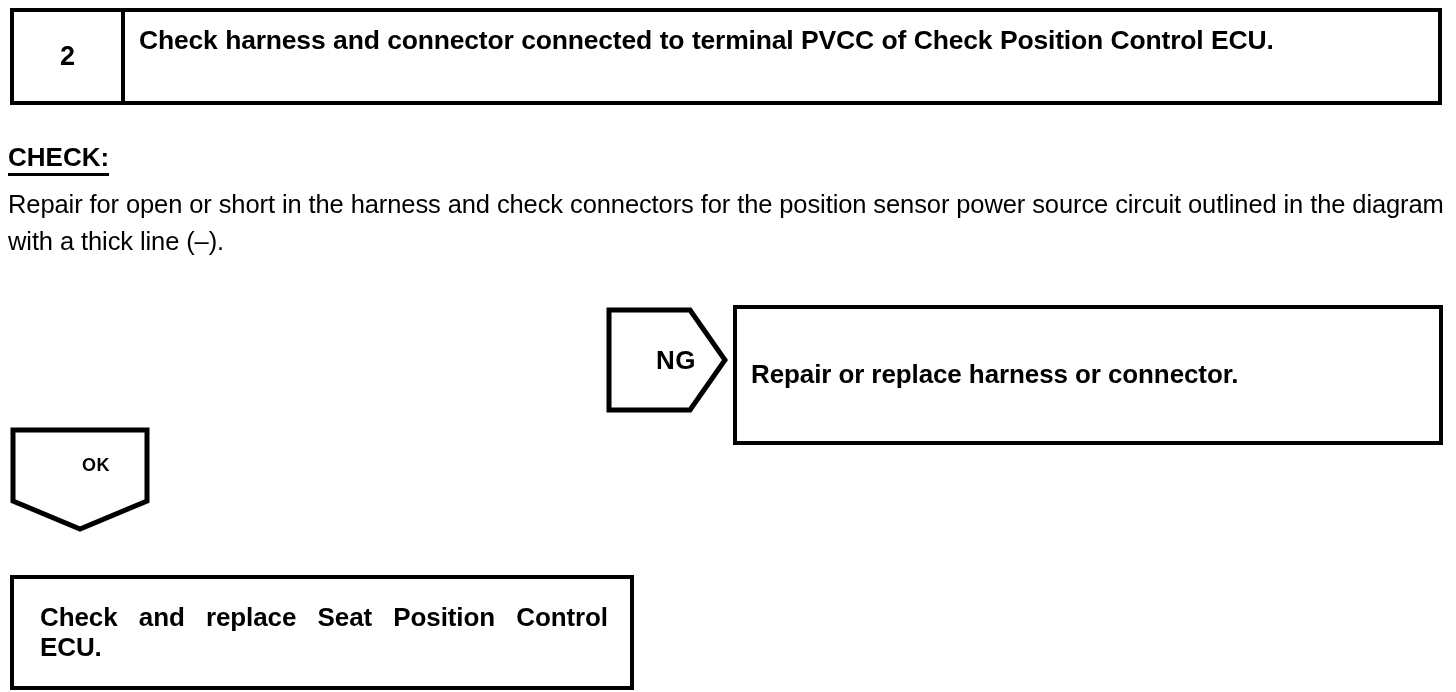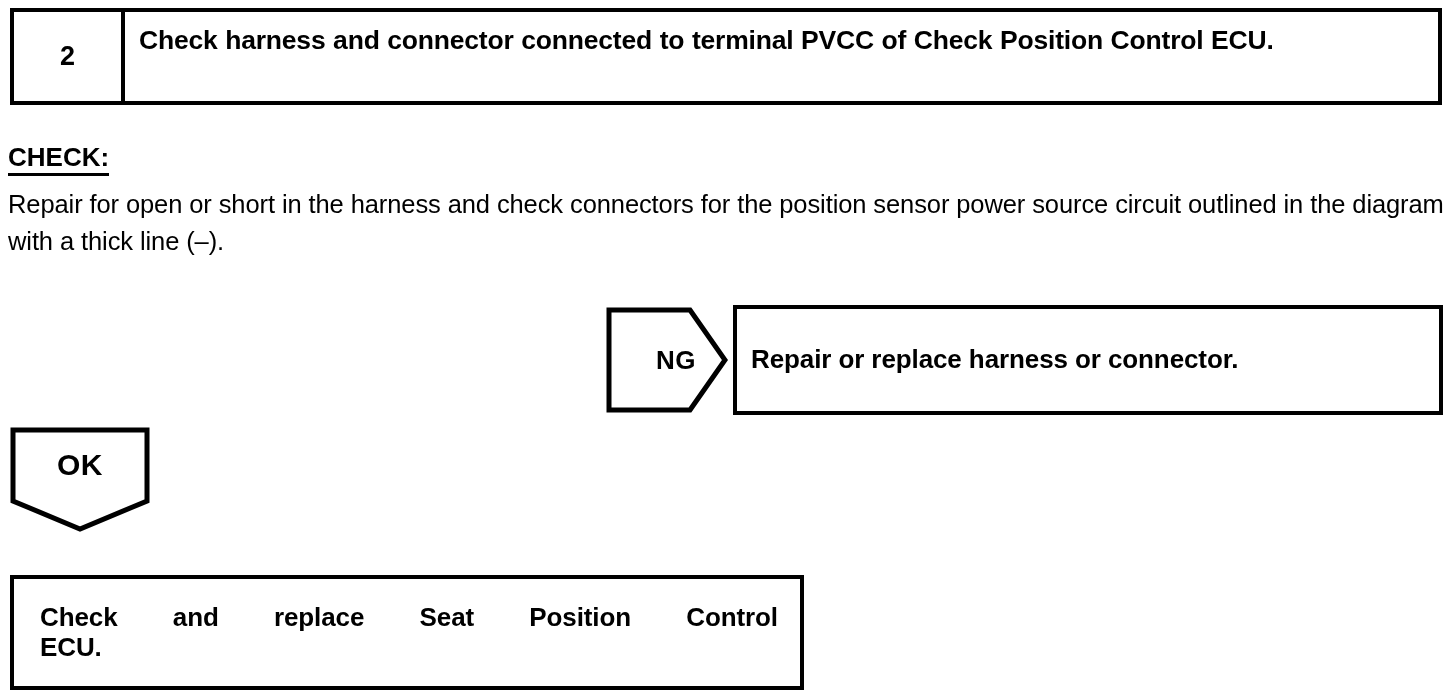--- a/index.html
+++ b/index.html
@@ -102,21 +102,21 @@
     letter-spacing: 0.5px;
     margin-left: 24px;
   }
 
   
   .repair-box {
     position: absolute;
     left: 733px;
     top: 305px;
     width: 710px;
-    height: 110px;
+    height: 140px;
     border: 4px solid #000;
     box-sizing: border-box;
     background: #fff;
     display: flex;
     align-items: center;
   }
   .repair-text {
     padding-left: 14px;
     font-size: 26px;
     font-weight: bold;
@@ -128,38 +128,38 @@
   .ok-arrow {
     position: absolute;
     left: 10px;
     top: 427px;
     width: 140px;
     height: 105px;
   }
   .ok-arrow svg { display: block; }
   .ok-label {
     position: absolute;
-    left: 10px;
+    left: 26px;
     top: 427px;
     width: 140px;
     height: 76px;
     display: flex;
     align-items: center;
     justify-content: center;
-    font-size: 30px;
+    font-size: 18px;
     font-weight: bold;
     letter-spacing: 0.5px;
   }
 
   
   .final-box {
     position: absolute;
     left: 10px;
     top: 575px;
-    width: 794px;
+    width: 624px;
     height: 115px;
     border: 4px solid #000;
     box-sizing: border-box;
     background: #fff;
     padding: 24px 22px 0 26px;
   }
   .final-text {
     font-size: 26px;
     font-weight: bold;
     line-height: 1.14;

